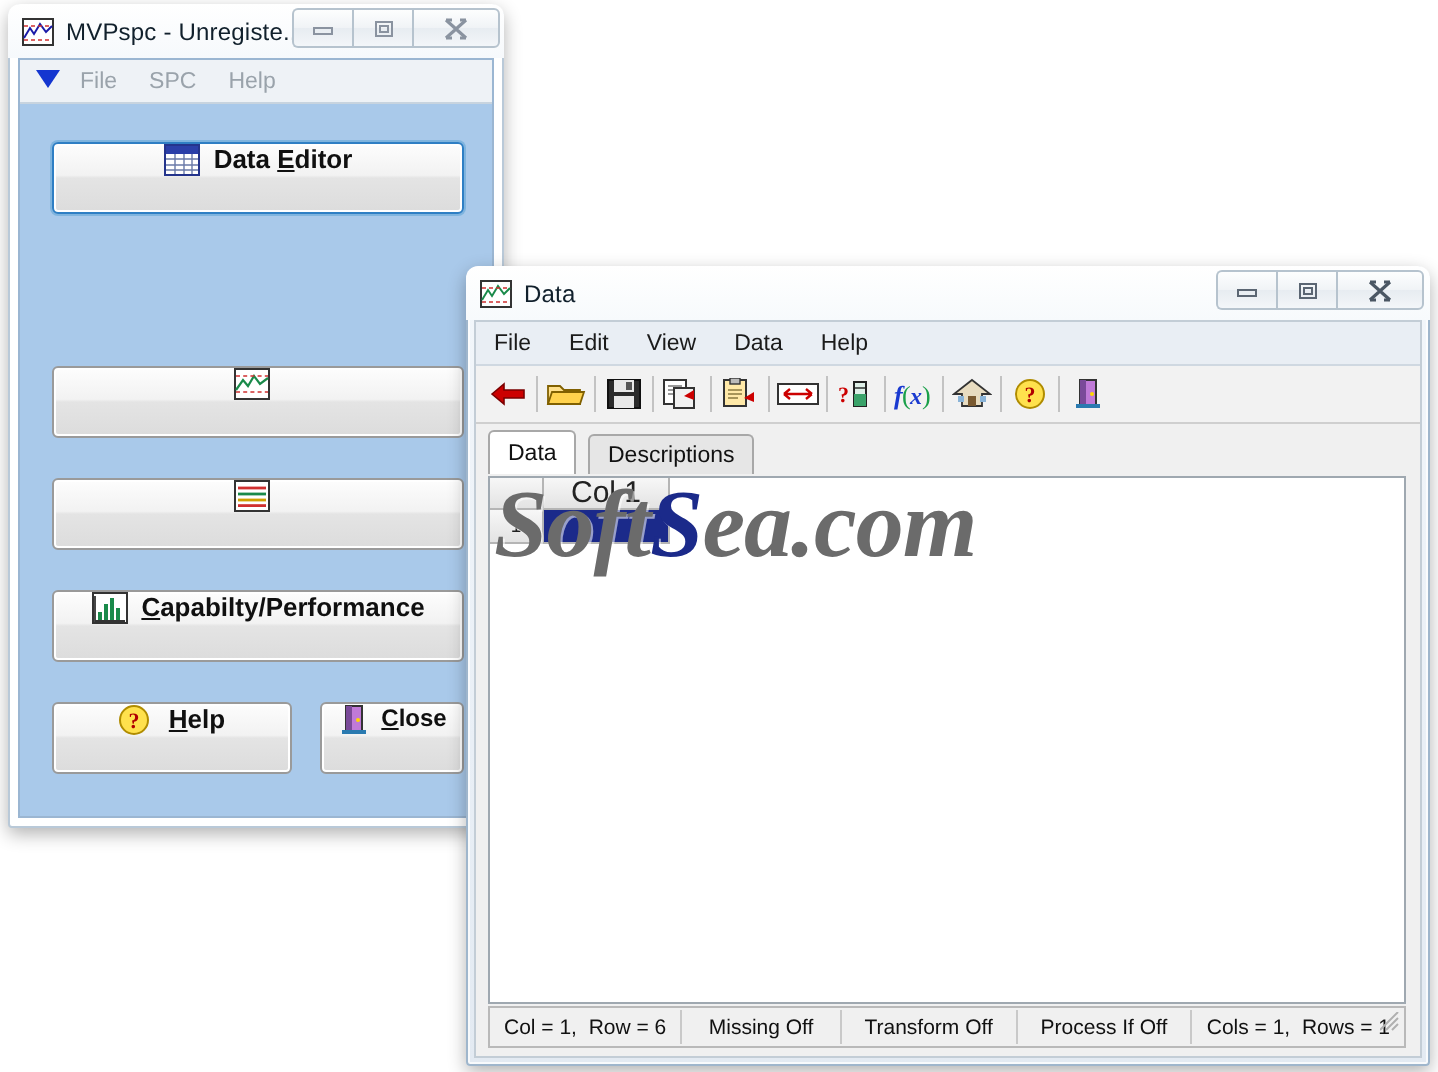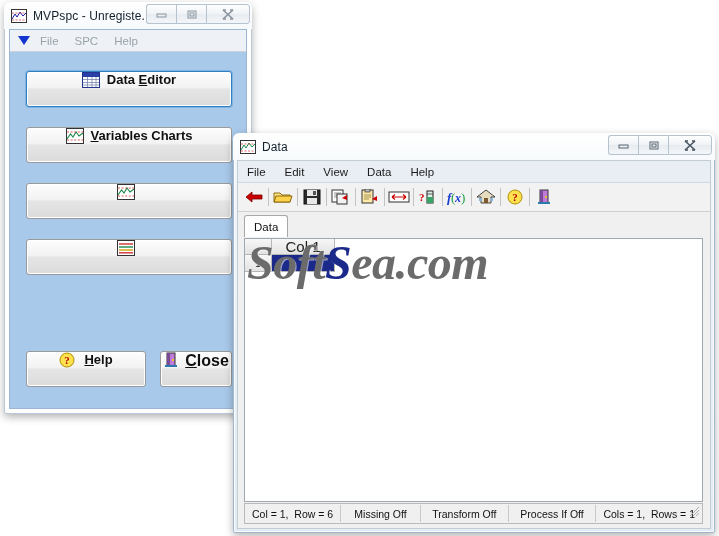--- a/index.html
+++ b/index.html
@@ -209,30 +209,20 @@
           <span class="ico">
             <svg width="18" height="16" viewBox="0 0 18 16">
               <rect x="0.5" y="0.5" width="17" height="15" fill="#fff" stroke="#24348c"></rect>
               <rect x="1" y="1" width="16" height="4" fill="#2b3fa8"></rect>
               <path d="M1 7.5 H17 M1 10.5 H17 M1 13 H17 M5.5 5 V15 M10 5 V15 M14 5 V15" stroke="#6a7aa8" stroke-width=".7"></path>
             </svg>
           </span>
           <span class="lbl">Data <u>E</u>ditor</span>
         </div>
 
-        <div class="vbtn" style="left:16px; top:76px; width:206px; height:36px;">
-          <span class="ico">
-            <svg width="18" height="16" viewBox="0 0 18 16">
-              <rect x="0.5" y="0.5" width="17" height="15" fill="#fff" stroke="#333"></rect>
-              <path d="M1 11 L4.5 6 L7 9 L10 4 L13 8 L17 5" fill="none" stroke="#1a8a4a" stroke-width="1.1"></path>
-              <path d="M1 4 H17 M1 12 H17" stroke="#d03030" stroke-width=".8" stroke-dasharray="2 1.6"></path>
-            </svg>
-          </span>
-          <span class="lbl"><u>V</u>ariables Charts</span>
-        </div>
 
         <div class="vbtn" style="left:16px; top:132px; width:206px; height:36px;">
           <span class="ico">
             <svg width="18" height="16" viewBox="0 0 18 16">
               <rect x="0.5" y="0.5" width="17" height="15" fill="#fff" stroke="#333"></rect>
               <path d="M1 11 L4.5 6 L7 9 L10 4 L13 8 L17 5" fill="none" stroke="#1a8a4a" stroke-width="1.1"></path>
               <path d="M1 4 H17 M1 12 H17" stroke="#d03030" stroke-width=".8" stroke-dasharray="2 1.6"></path>
             </svg>
           </span>
         </div>
@@ -242,32 +232,45 @@
             <svg width="18" height="16" viewBox="0 0 18 16">
               <rect x="0.5" y="0.5" width="17" height="15" fill="#fff" stroke="#333"></rect>
               <path d="M2 4 H16" stroke="#d03030" stroke-width="1.4"></path>
               <path d="M2 7 H16" stroke="#1a8a4a" stroke-width="1.4"></path>
               <path d="M2 10 H16" stroke="#d0a000" stroke-width="1.4"></path>
               <path d="M2 12.8 H16" stroke="#d03030" stroke-width="1.4"></path>
             </svg>
           </span>
         </div>
 
+        <div class="vbtn" style="left:16px; top:244px; width:206px; height:36px;">
+          <span class="ico">
+            <svg width="18" height="16" viewBox="0 0 18 16">
+              <rect x="0.5" y="0.5" width="17" height="15" fill="#fff" stroke="#333"></rect>
+              <rect x="3" y="10" width="2" height="4" fill="#1a8a4a"></rect>
+              <rect x="6" y="6" width="2" height="8" fill="#1a8a4a"></rect>
+              <rect x="9" y="3" width="2" height="11" fill="#1a8a4a"></rect>
+              <rect x="12" y="8" width="2" height="6" fill="#1a8a4a"></rect>
+              <path d="M1.5 2 V14.5 H16.5" stroke="#333" stroke-width=".9" fill="none"></path>
+            </svg>
+          </span>
+          <span class="lbl"><u>C</u>apabilty/Performance</span>
+        </div>
 
         <div class="vbtn" style="left:16px; top:300px; width:120px; height:36px;">
           <span class="ico">
             <svg width="16" height="16" viewBox="0 0 16 16">
               <circle cx="8" cy="8" r="7" fill="#ffe14d" stroke="#b08c00"></circle>
               <text x="8" y="12" font-size="11" font-weight="bold" fill="#b00000" text-anchor="middle" font-family="Liberation Serif, serif">?</text>
             </svg>
           </span>
           <span class="lbl"><u>H</u>elp</span>
         </div>
 
-        <div class="vbtn" style="left:150px; top:300px; width:72px; height:36px; font-size:16px;">
+        <div class="vbtn" style="left:150px; top:300px; width:72px; height:36px; font-size:12px;">
           <span class="ico" style="margin-right:4px;">
             <svg width="16" height="16" viewBox="0 0 16 16">
               <rect x="4" y="1" width="8" height="13" fill="#c07ad8" stroke="#333"></rect>
               <rect x="4" y="1" width="3" height="13" fill="#7a4a99"></rect>
               <rect x="2" y="13" width="12" height="2" fill="#2a7ab0"></rect>
               <circle cx="10" cy="8" r="1" fill="#ffd700"></circle>
             </svg>
           </span>
           <span class="lbl"><u>C</u>lose</span>
         </div>
@@ -409,20 +412,23 @@
               <rect x="2" y="13" width="12" height="2" fill="#2a7ab0"></rect>
               <circle cx="10" cy="8" r="1" fill="#ffd700"></circle>
             </svg>
         </div>
       </div>
 
       <div class="tabstrip">
         <div class="tab active" style="left:0;">
           <span>Data</span>
         </div>
+        <div class="tab" style="left:50px;">
+          <span>Descriptions</span>
+        </div>
       </div>
 
       <div class="grid-wrap">
         <div class="grid-head">
           <div class="gh-corner"></div>
           <div class="gh-cell">Col 1</div>
         </div>
         <div class="grid-row">
           <div class="gr-head">1</div>
           <div class="gr-cell"></div>

